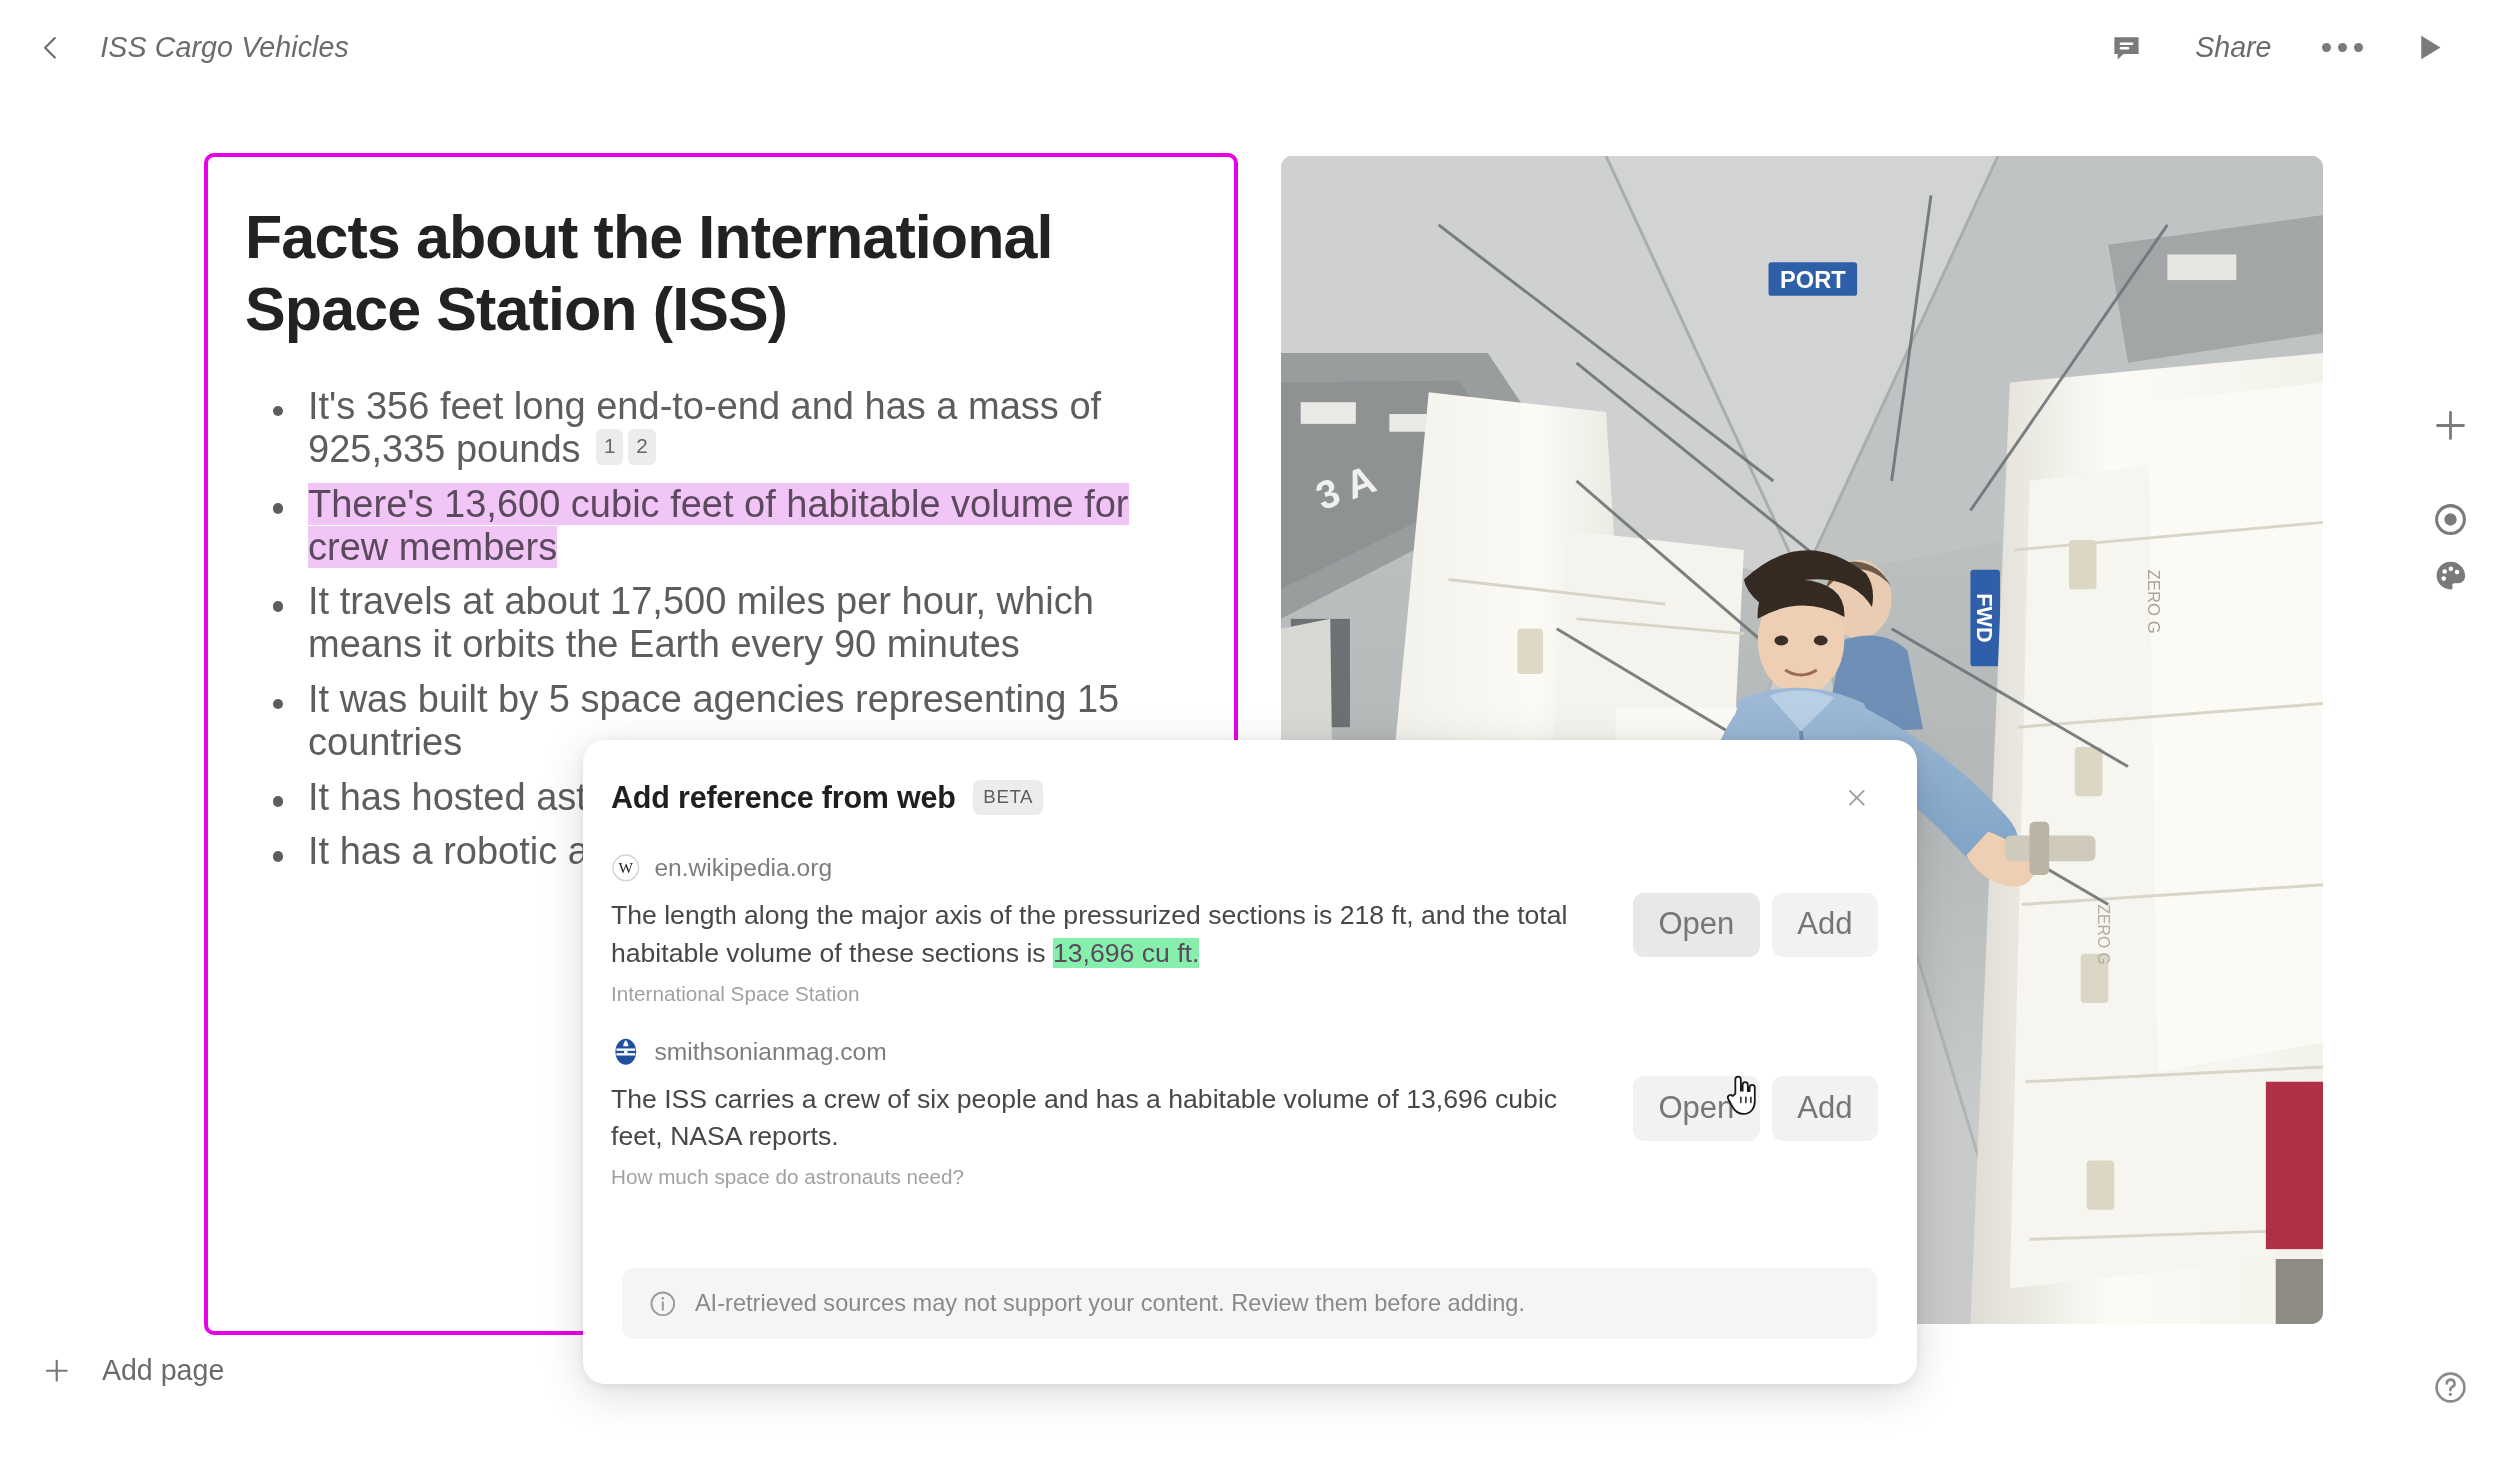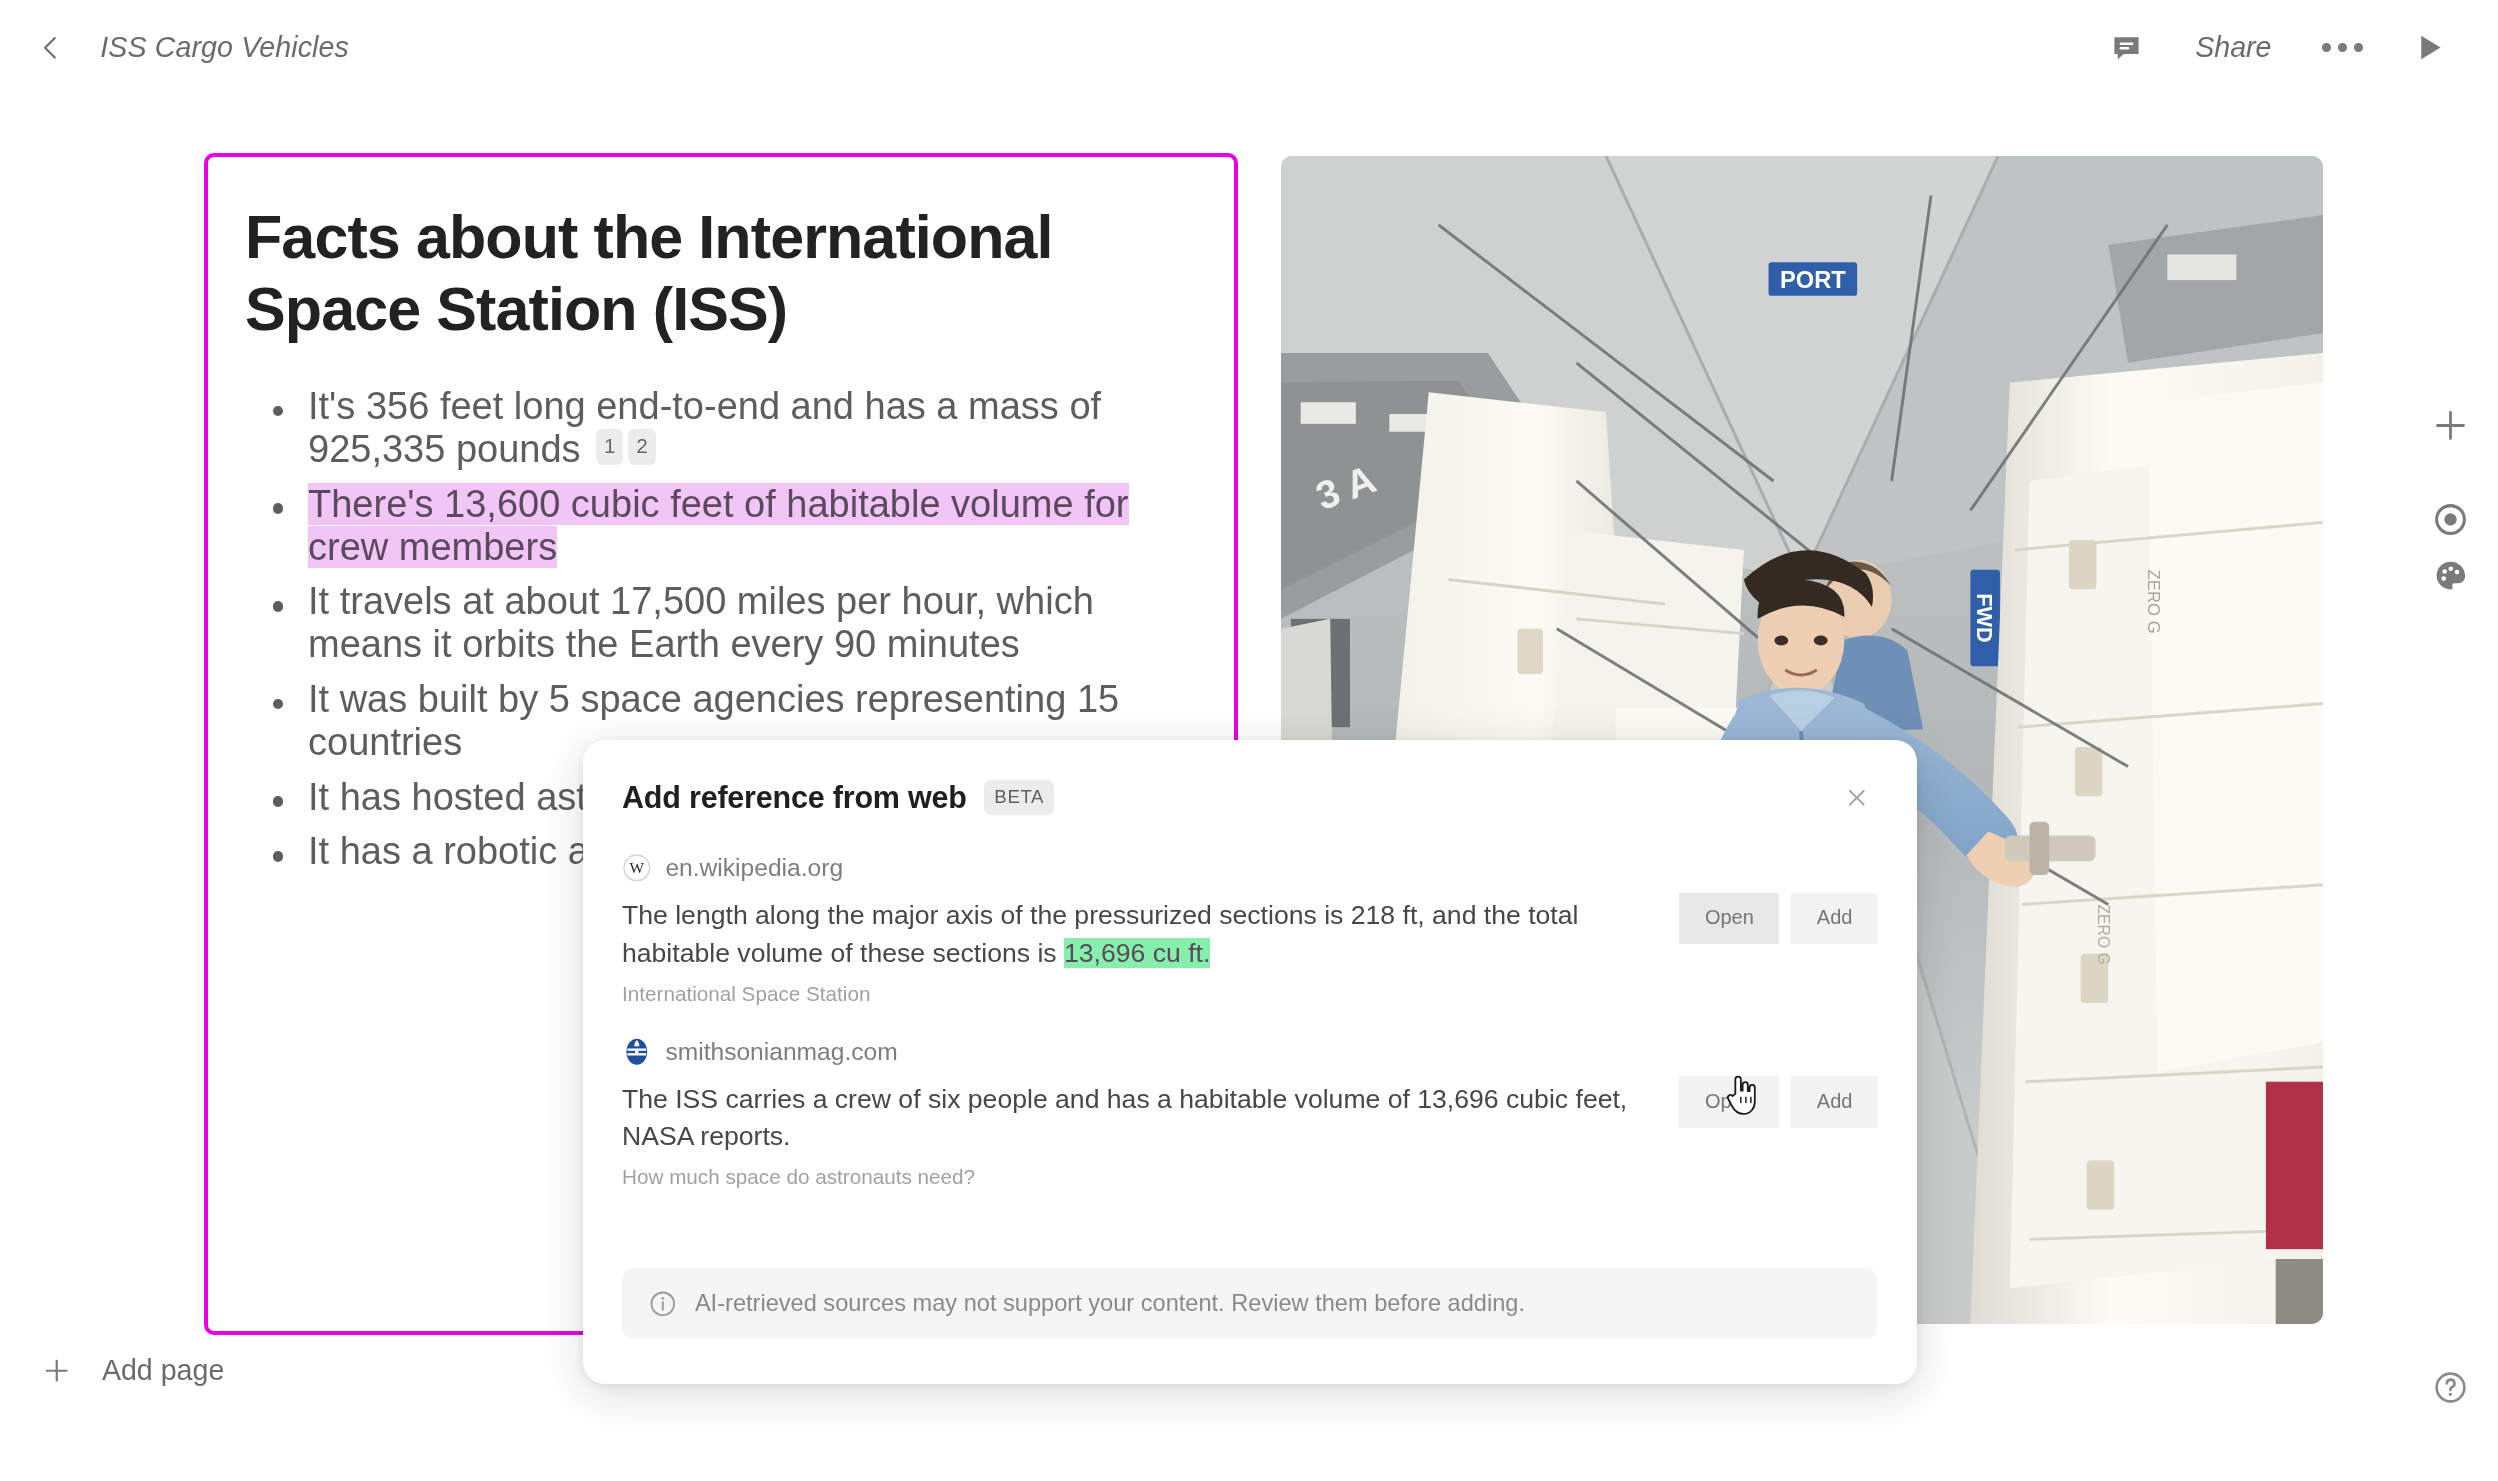--- a/index.html
+++ b/index.html
@@ -152,21 +152,21 @@
   .add-page span.lbl { font-size: 28.6px; color: #6b6b6b; }
 
   
   .dialog {
     position: absolute;
     left: 583px; top: 740px;
     width: 1334px; height: 644px;
     background: #ffffff;
     border-radius: 21.7px;
     box-shadow: 0 9.9px 45px rgba(0,0,0,0.14), 0 2px 9.9px rgba(0,0,0,0.07);
-    padding: 33px 39px 0 39px;
+    padding: 33px 39px 0 28px;
   }
   .dlg-head { display: flex; align-items: center; height: 49px; }
   .dlg-title { font-size: 30.5px; font-weight: bold; color: #1f1f1f; letter-spacing: -0.2px; }
   .beta {
     margin-left: 17.7px;
     background: #ececec; color: #5e5e5e;
     font-size: 18.7px; letter-spacing: 0.6px;
     border-radius: 6.9px; padding: 5.9px 9.9px 6.9px 9.9px;
   }
   .dlg-close {
@@ -183,23 +183,23 @@
   .src-name { font-size: 24.6px; color: #7d7d7d; }
   .snippet {
     margin-top: 12.8px;
     font-size: 26.6px; line-height: 1.4;
     color: #474747;
   }
   .snippet .hl2 { background: #86efac; color: #5b4a5e; }
   .src-title { margin-top: 9.9px; font-size: 20.7px; color: #a1a1a1; }
   .res-actions { display: flex; align-items: flex-start; gap: 11.8px; padding-top: 41px; }
   .btn {
-    font-size: 20px; color: #767676;
+    font-size: 31px; color: #767676;
     background: #f2f2f2;
-    border: none; border-radius: 0;
+    border: none; border-radius: 11px;
     padding: 13.8px 25.6px 14.8px 25.6px;
     cursor: pointer;
     font-family: "Liberation Sans", sans-serif;
   }
   .btn.hovered { background: #e8e8e8; }
 
   .notice {
     position: absolute;
     left: 39px; bottom: 45px;
     width: 1255px; height: 71px;

